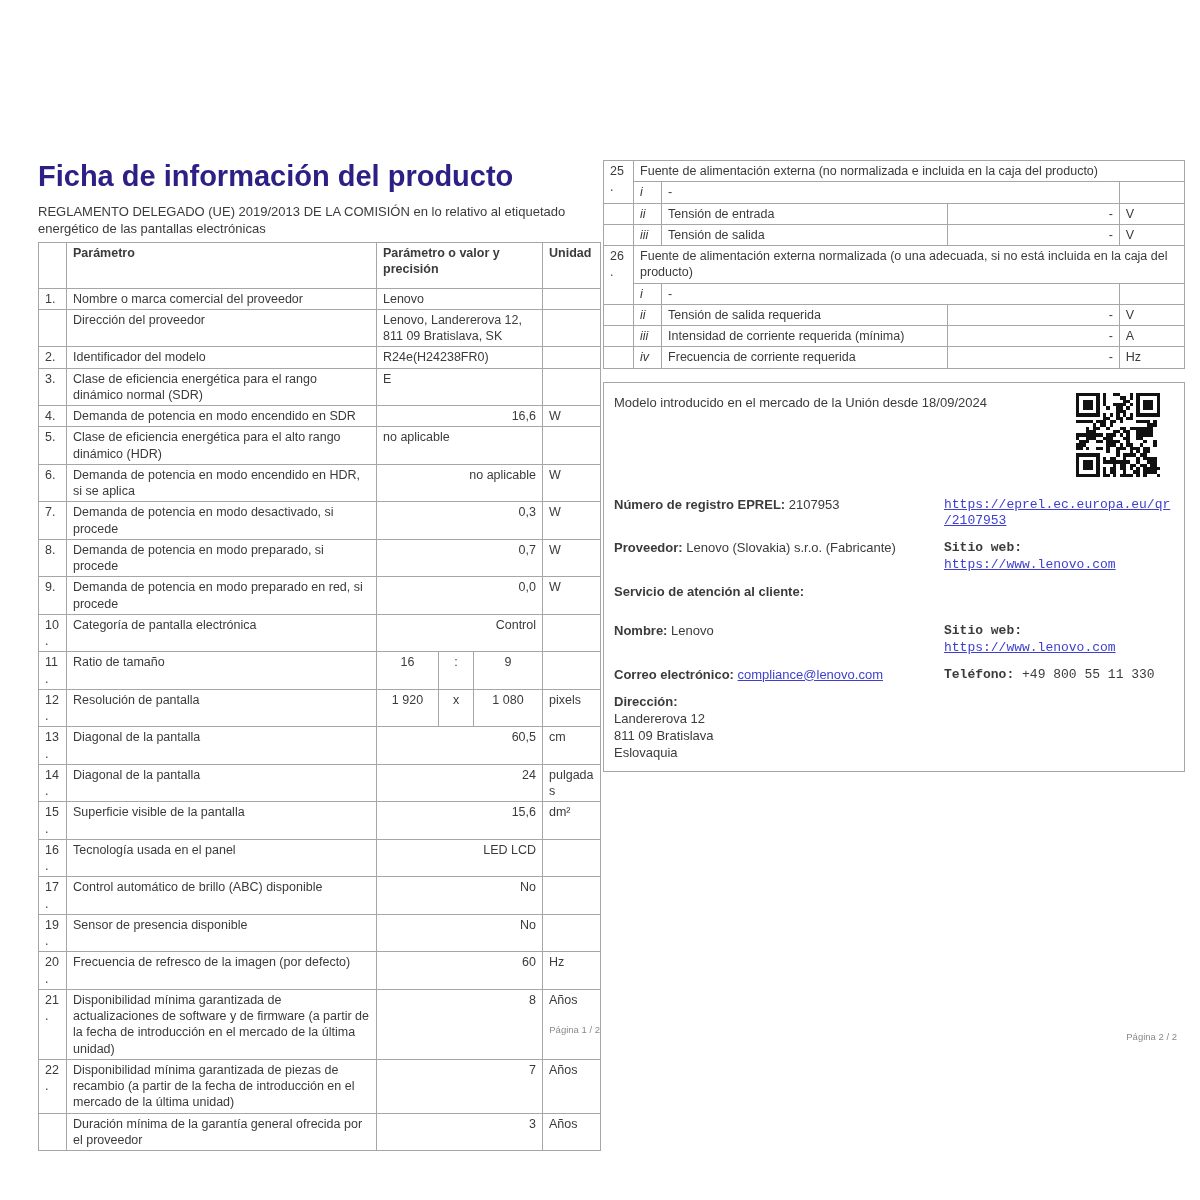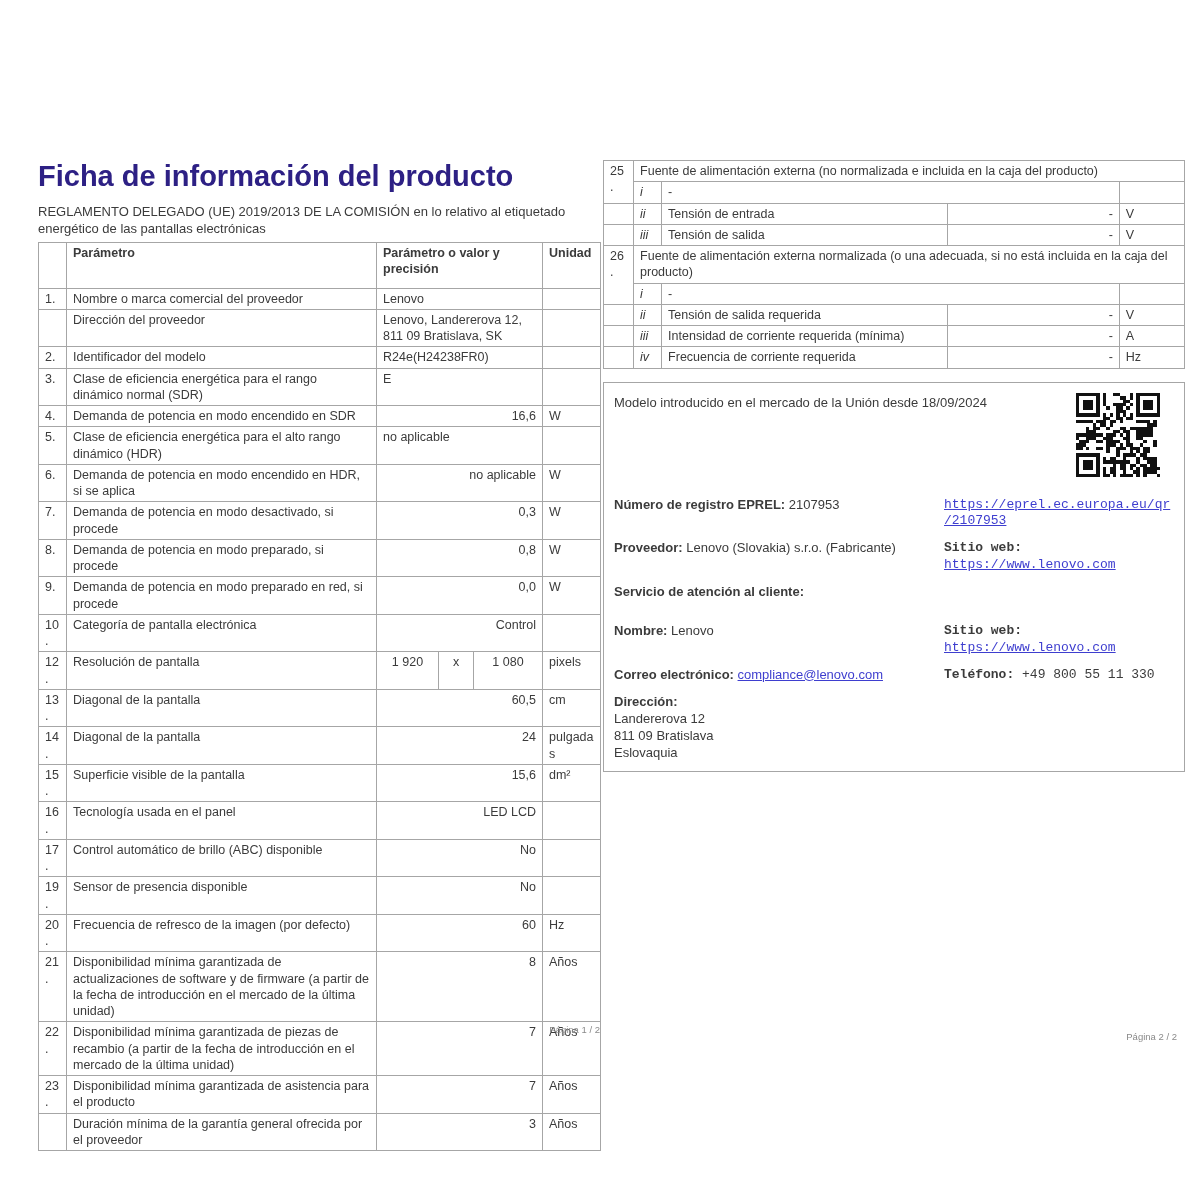--- a/index.html
+++ b/index.html
@@ -135,33 +135,41 @@
           </tr>
           <tr>
             <td>7.</td>
             <td>Demanda de potencia en modo desactivado, si procede</td>
             <td class="pre val-r" colspan="3">0,3</td>
             <td>W</td>
           </tr>
           <tr>
             <td>8.</td>
             <td>Demanda de potencia en modo preparado, si procede</td>
-            <td class="pre val-r" colspan="3">0,8</td>
+            <td class="pre val-r" colspan="3">0,7</td>
             <td>W</td>
           </tr>
           <tr>
             <td>9.</td>
             <td>Demanda de potencia en modo preparado en red, si procede</td>
             <td class="pre val-r" colspan="3">0,0</td>
             <td>W</td>
           </tr>
           <tr>
             <td>10.</td>
             <td>Categoría de pantalla electrónica</td>
             <td class="pre val-r" colspan="3">Control</td>
+            <td></td>
+          </tr>
+          <tr>
+            <td>11.</td>
+            <td>Ratio de tamaño</td>
+            <td class="val-c">16</td>
+            <td class="val-c">:</td>
+            <td class="val-c">9</td>
             <td></td>
           </tr>
           <tr>
             <td>12.</td>
             <td>Resolución de pantalla</td>
             <td class="val-c">1 920</td>
             <td class="val-c">x</td>
             <td class="val-c">1 080</td>
             <td>pixels</td>
           </tr>
@@ -209,26 +217,20 @@
           </tr>
           <tr>
             <td>21.</td>
             <td>Disponibilidad mínima garantizada de actualizaciones de software y de firmware (a partir de la fecha de introducción en el mercado de la última unidad)</td>
             <td class="pre val-r" colspan="3">8</td>
             <td>Años</td>
           </tr>
           <tr>
             <td>22.</td>
             <td>Disponibilidad mínima garantizada de piezas de recambio (a partir de la fecha de introducción en el mercado de la última unidad)</td>
-            <td class="pre val-r" colspan="3">7</td>
-            <td>Años</td>
-          </tr>
-          <tr>
-            <td>23.</td>
-            <td>Disponibilidad mínima garantizada de asistencia para el producto</td>
             <td class="pre val-r" colspan="3">7</td>
             <td>Años</td>
           </tr>
           <tr>
             <td></td>
             <td>Duración mínima de la garantía general ofrecida por el proveedor</td>
             <td class="pre val-r" colspan="3">3</td>
             <td>Años</td>
           </tr>
         </tbody>

